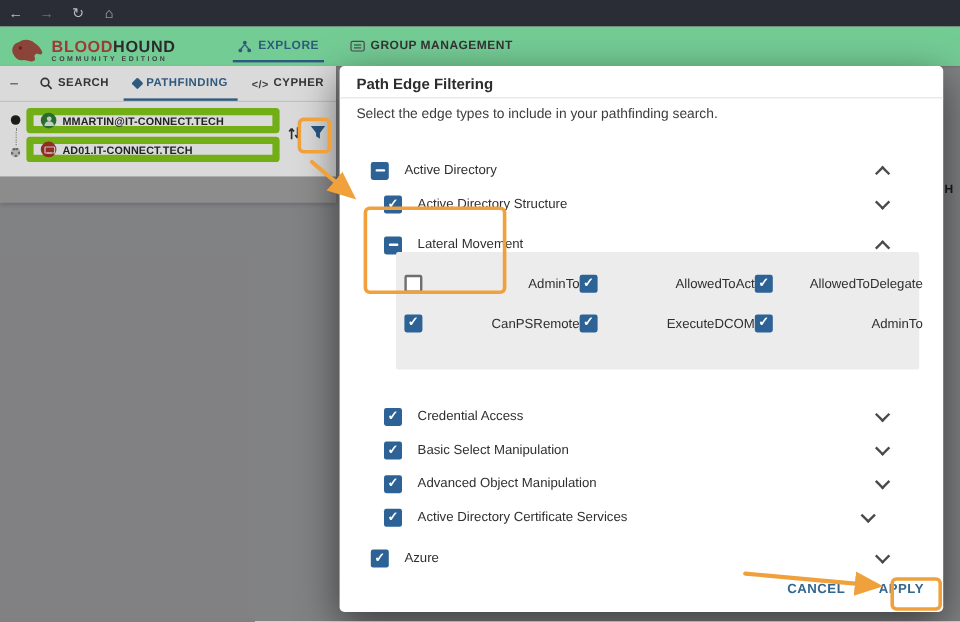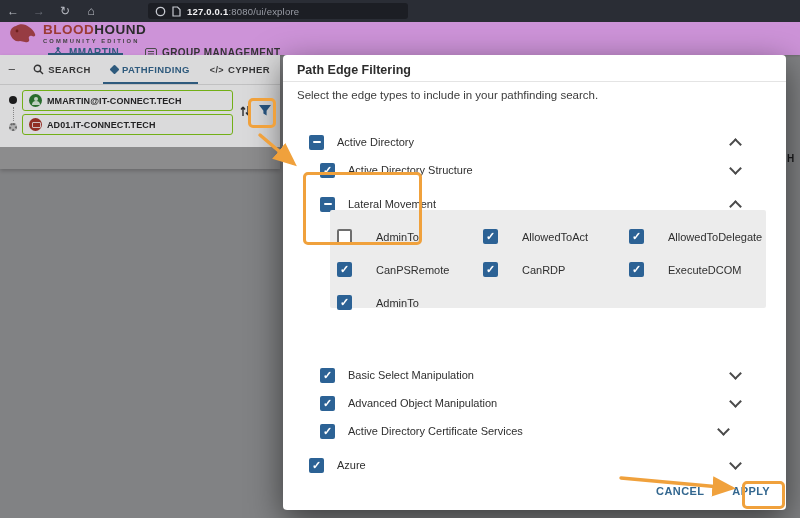--- a/index.html
+++ b/index.html
@@ -9,21 +9,21 @@
   
   .browser-bar { position:absolute; left:0; top:0; width:800px; height:22px; background:#2a2d35; display:flex; align-items:center; z-index:2; }
   .nav-ico { color:#b9bcc4; font-size:12px; width:26px; text-align:center; cursor:pointer; }
   .nav-ico.dis { color:#6a6e78; }
   .url-bar { margin-left:44px; width:260px; height:16px; background:#1c1e24; border-radius:3px; display:flex; align-items:center; padding:0 7px; gap:6px; }
   .url-text { font-size:9.5px; color:#f0f0f2; letter-spacing:.2px; }
   .url-text .rest { color:#9a9da6; }
 
   
   .app { position:absolute; left:0; top:22px; width:800px; height:496px; background:#e9eaec; z-index:1; }
-  .app-header { position:absolute; left:0; top:0; width:800px; height:33px; background:#f0abfc; display:flex; align-items:flex-start; box-shadow:0 1px 2px rgba(0,0,0,.18);flex-direction:column; }
+  .app-header { position:absolute; left:0; top:0; width:800px; height:33px; background:#86efac; display:flex; align-items:flex-end; box-shadow:0 1px 2px rgba(0,0,0,.18); }
   .logo-wrap { display:flex; align-items:center; margin-left:8px; gap:5px; }
   .brand-lines { line-height:1; }
   .brand-main { font-size:13.5px; font-weight:bold; letter-spacing:.5px; }
   .brand-main .red { color:#b5413a; } .brand-main .dark { color:#2f2f2f; }
   .brand-sub { font-size:5.8px; letter-spacing:2.1px; color:#4a4a4a; font-weight:bold; margin-top:2px; }
   .topnav { display:flex; align-items:center; margin-left:52px; gap:26px; height:100%; }
   .topnav-item { display:flex; align-items:center; gap:5px; font-size:10px; font-weight:bold; letter-spacing:.4px; color:#3a3a3a; height:100%; position:relative; cursor:pointer; }
   .topnav-item.active { color:#33678f; }
   .topnav-item.active::after { content:""; position:absolute; left:-4px; right:-4px; bottom:3px; height:2.5px; background:#33678f; }
   .gm-icon { width:12px; height:9px; border:1.4px solid #555; border-radius:2px; position:relative; }
@@ -36,21 +36,21 @@
   .ptab { display:flex; align-items:center; gap:4px; font-size:9.5px; font-weight:bold; letter-spacing:.4px; color:#3a3a3a; padding:0 10px; height:100%; position:relative; cursor:pointer; }
   .ptab.active { color:#33678f; }
   .ptab.active::after { content:""; position:absolute; left:2px; right:2px; bottom:0; height:2.5px; background:#33678f; }
   .diamond { width:7px; height:7px; background:#33678f; transform:rotate(45deg); border-radius:1px; }
   .cypher-glyph { font-size:9px; font-weight:bold; color:#444; }
   .path-rows { position:relative; padding:6px 0 0 0; }
   .bullet-col { position:absolute; left:8px; top:0; width:10px; height:70px; }
   .bullet-start { position:absolute; left:1px; top:11px; width:8px; height:8px; border-radius:50%; background:#1c1c1c; }
   .bullet-dots { position:absolute; left:4.5px; top:22px; height:14px; border-left:1.5px dotted #9a9a9a; }
   .bullet-end { position:absolute; left:1px; top:38px; width:8px; height:8px; border-radius:50%; border:2.2px dotted #777; background:#cfcfcf; }
-  .node-input { position:absolute; left:22px; width:211px; height:21px; background:#fff; border:1px solid #84cc16; border-radius:3px; display:flex; align-items:center; gap:5px; padding:0 6px; cursor:text; }
+  .node-input { position:absolute; left:22px; width:211px; height:21px; background:#fff; border:6px solid #84cc16; border-radius:3px; display:flex; align-items:center; gap:5px; padding:0 6px; cursor:text; }
   .node-input .ntext { font-size:9px; font-weight:bold; color:#262626; letter-spacing:.1px; white-space:nowrap; }
   .icon-badge { width:13px; height:13px; border-radius:50%; flex:0 0 13px; position:relative; }
   .badge-user { background:#2e7d32; }
   .badge-user::before { content:""; position:absolute; left:4.5px; top:2.5px; width:4px; height:4px; border-radius:50%; background:#dff2df; }
   .badge-user::after { content:""; position:absolute; left:2.5px; top:7px; width:8px; height:4px; border-radius:4px 4px 0 0; background:#dff2df; }
   .badge-comp { background:#a93226; }
   .badge-comp::before { content:""; position:absolute; left:3px; top:3.5px; width:7px; height:4.5px; border:1.1px solid #f3dddd; border-radius:1px; }
   .badge-comp::after { content:""; position:absolute; left:4.5px; top:9px; width:4px; height:1.2px; background:#f3dddd; }
   .side-btn { position:absolute; width:17px; height:17px; display:flex; align-items:center; justify-content:center; cursor:pointer; }
 
@@ -75,47 +75,38 @@
   .cb-chk::after { content:"\2713"; position:absolute; left:0; top:0; width:15px; height:15px; color:#fff; font-size:11px; font-weight:bold; text-align:center; line-height:15px; }
   .cb-ind { background:#2c6295; }
   .cb-ind::after { content:""; position:absolute; left:3.5px; top:6.5px; width:8px; height:2.2px; background:#fff; border-radius:1px; }
   .cb-un { background:#fff; border:2px solid #6e6e6e; }
   .chev { position:absolute; right:26px; width:9px; height:9px; border-right:2px solid #4a4a4a; border-bottom:2px solid #4a4a4a; cursor:pointer; }
   .chev-down { transform:rotate(45deg); margin-top:-4px; }
   .chev-up { transform:rotate(-135deg); margin-top:4px; }
 
   .sub-panel { position:absolute; left:47px; top:155px; width:436px; height:98px; background:#ececec; border-radius:2px; padding:10px 0 0 7px; }
   .sub-grid { display:grid; grid-template-columns:146px 146px 140px; grid-auto-rows:33px; }
-  .sub-item { display:flex; align-items:center; gap:24px; }
+  .sub-item { display:flex; align-items:center; gap:24px;justify-content:space-between; }
   .sub-item .lbl { font-size:11px; color:#2f2f2f; }
 
   .modal-footer { position:absolute; right:10px; bottom:9px; display:flex; gap:16px; align-items:center; }
   .txt-btn { font-size:11px; font-weight:bold; letter-spacing:.4px; color:#33678f; cursor:pointer; padding:4px 6px;margin-top:48px; }
 
   
   .anno-box { position:absolute; border:3px solid #F0A13C; border-radius:5px; z-index:50; pointer-events:none; }
   .anno-svg { position:absolute; left:0; top:0; width:800px; height:518px; z-index:50; pointer-events:none; }
 </style>
 </head>
 <body>
 
 <div class="browser-bar">
   <span class="nav-ico">←</span>
   <span class="nav-ico dis">→</span>
   <span class="nav-ico">↻</span>
   <span class="nav-ico">⌂</span>
-  <div class="url-bar">
-    <svg width="11" height="11" viewBox="0 0 11 11">
-        <circle cx="5.5" cy="5.5" r="4.2" fill="none" stroke="#c6c9d0" stroke-width="1.3"></circle>
-      </svg>
-    <svg width="9" height="11" viewBox="0 0 9 11">
-        <path d="M1 1 h4.5 L8 3.5 V10 H1 Z" fill="none" stroke="#c6c9d0" stroke-width="1.2"></path>
-      </svg>
-    <span class="url-text"><b>127.0.0.1</b><span class="rest">:8080/ui/explore</span></span>
-  </div>
 </div>
 
 <div class="app">
 
   <div class="app-header">
     <div class="logo-wrap">
       <svg width="30" height="24" viewBox="0 0 30 24">
         <path d="M3 14 C1 10 3 5 8 4 C12 1 18 2 21 5 C24 7 26 9 27 12 C28 14 26 15 24 14 C22 13 20 15 21 17 C22 19 20 21 17 20 L12 19 C8 20 5 18 3 14 Z" fill="#a5302c" opacity="0.85"></path>
         <circle cx="9" cy="9" r="1.4" fill="#7c1f1c"></circle>
       </svg>
@@ -125,21 +116,21 @@
       </div>
     </div>
     <div class="topnav">
       <div class="topnav-item active">
         <svg width="12" height="12" viewBox="0 0 12 12">
           <circle cx="6" cy="2.5" r="1.6" fill="#33678f"></circle>
             <circle cx="2.3" cy="9" r="1.6" fill="#33678f"></circle>
             <circle cx="9.7" cy="9" r="1.6" fill="#33678f"></circle>
           <path d="M6 4 L2.8 7.8 M6 4 L9.2 7.8" stroke="#33678f" stroke-width="1.1"></path>
         </svg>
-        <span>MMARTIN</span>
+        <span>EXPLORE</span>
       </div>
       <div class="topnav-item">
         <span class="gm-icon"></span>
         <span>GROUP MANAGEMENT</span>
       </div>
     </div>
   </div>
 
   <div class="panel-card">
     <div class="panel-tabs">
@@ -239,33 +230,34 @@
       <div class="sub-item">
         <span class="cb cb-chk"></span>
         <span class="lbl">AllowedToDelegate</span>
       </div>
       <div class="sub-item">
         <span class="cb cb-chk"></span>
         <span class="lbl">CanPSRemote</span>
       </div>
       <div class="sub-item">
         <span class="cb cb-chk"></span>
-        <span class="lbl">CanRDP</span>
-      </div>
-      <div class="sub-item">
-        <span class="cb cb-chk"></span>
         <span class="lbl">ExecuteDCOM</span>
       </div>
       <div class="sub-item">
         <span class="cb cb-chk"></span>
         <span class="lbl">AdminTo</span>
       </div>
     </div>
   </div>
 
+  <div class="mrow" style="left:37px; top:271px; right:20px;">
+    <span class="cb cb-chk"></span>
+    <span class="lbl">Credential Access</span>
+    <span class="chev chev-down"></span>
+  </div>
 
   <div class="mrow" style="left:37px; top:299px; right:20px;">
     <span class="cb cb-chk"></span>
     <span class="lbl">Basic Select Manipulation</span>
     <span class="chev chev-down"></span>
   </div>
 
   <div class="mrow" style="left:37px; top:327px; right:20px;">
     <span class="cb cb-chk"></span>
     <span class="lbl">Advanced Object Manipulation</span>

